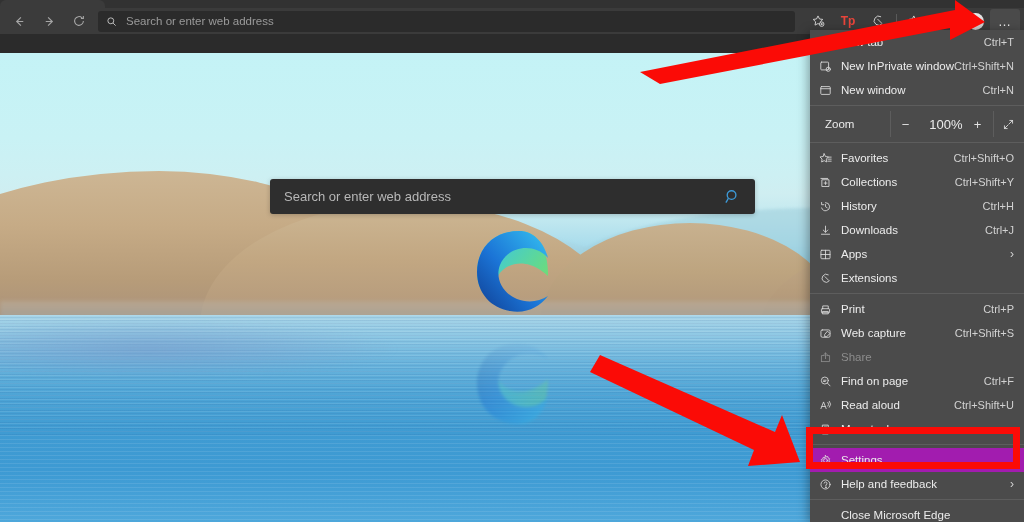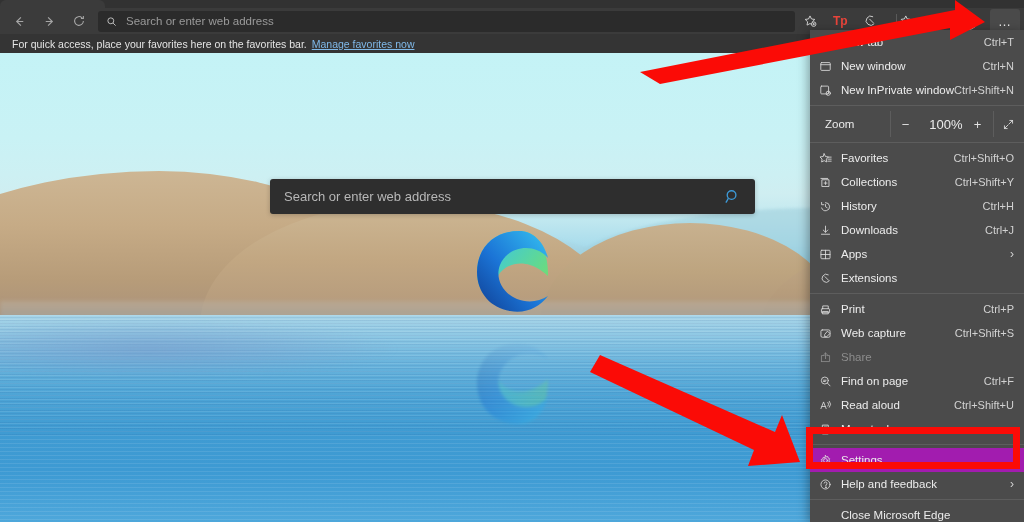--- a/index.html
+++ b/index.html
@@ -34,21 +34,21 @@
   .omnibox {
     flex: 1; height: 21px; margin: 0 8px 0 4px;
     background: #2b2b2b; border-radius: 3px;
     display: flex; align-items: center; padding: 0 8px;
     min-width: 0;
   }
   .omnibox .search-ico { color: #c9c9c9; margin-right: 9px; display:flex; }
   .omnibox .ph { color: #9a9a9a; font-size: 11.5px; white-space: nowrap; }
   .tb-icons { display: flex; align-items: center; gap: 0px; }
   .tb-icon {
-    width: 30px; height: 24px; display: flex; align-items: center; justify-content: flex-start;
+    width: 30px; height: 24px; display: flex; align-items: center; justify-content: center;
     color: #d0d0d0;
   }
   .tb-sep { width: 1px; height: 14px; background: #5a5a5a; margin: 0 3px; }
   .tb-icon.red { color: #e8443a; font-weight: bold; font-size: 12px; }
   .avatar {
     width: 17px; height: 17px; border-radius: 50%;
     background: linear-gradient(160deg,#f2f2f2 0%,#d8d8d8 60%,#bdbdbd 100%);
   }
   .ellipsis-btn {
     width: 30px; height: 24px; display: flex; align-items: center; justify-content: center;
@@ -278,24 +278,20 @@
       </div>
       <div class="tb-icon">
         <div class="avatar"></div>
       </div>
       <div class="ellipsis-btn">
         <span>…</span>
       </div>
     </div>
   </div>
 
-  <div class="favbar">
-    <span>For quick access, place your favorites here on the favorites bar.</span>
-    <a href="#">Manage favorites now</a>
-  </div>
 
   <div class="page">
     <div class="hill-far"></div>
     <div class="hill-far2"></div>
     <div class="hill-main"></div>
     <div class="hill-main2"></div>
     <div class="hill-main3"></div>
     <div class="hill-right"></div>
     <div class="shore"></div>
     <div class="water"></div>
@@ -346,37 +342,37 @@
             <rect x="2.2" y="3.5" width="11.6" height="9.5" rx="1"></rect>
             <path d="M2.2 6.3h11.6"></path>
           </svg>
         </span>
         <span class="lbl">New tab</span>
         <span class="acc">Ctrl+T</span>
       </div>
       <div class="mi">
         <span class="ic">
           <svg width="13" height="13" viewBox="0 0 16 16" fill="none" stroke="currentColor" stroke-width="1.05" stroke-linecap="round" stroke-linejoin="round">
-            <rect x="2.2" y="3.2" width="11.6" height="9.6" rx="1"></rect>
-            <path d="M2.2 5.8h11.6"></path>
-          </svg>
-        </span>
-        <span class="lbl">New window</span>
-        <span class="acc">Ctrl+N</span>
-      </div>
-      <div class="mi">
-        <span class="ic">
-          <svg width="13" height="13" viewBox="0 0 16 16" fill="none" stroke="currentColor" stroke-width="1.05" stroke-linecap="round" stroke-linejoin="round">
             <rect x="2.2" y="2.6" width="9.6" height="9.6" rx="1"></rect>
             <circle cx="11.4" cy="11.4" r="2.6"></circle>
             <path d="M10.2 12.6l2.4-2.4"></path>
           </svg>
         </span>
         <span class="lbl">New InPrivate window</span>
         <span class="acc">Ctrl+Shift+N</span>
+      </div>
+      <div class="mi">
+        <span class="ic">
+          <svg width="13" height="13" viewBox="0 0 16 16" fill="none" stroke="currentColor" stroke-width="1.05" stroke-linecap="round" stroke-linejoin="round">
+            <rect x="2.2" y="3.2" width="11.6" height="9.6" rx="1"></rect>
+            <path d="M2.2 5.8h11.6"></path>
+          </svg>
+        </span>
+        <span class="lbl">New window</span>
+        <span class="acc">Ctrl+N</span>
       </div>
       <div class="msep"></div>
       <div class="zoomrow">
         <div class="zlabel">Zoom</div>
         <div class="zctl">
           <div class="zbtn">−</div>
           <div class="zval">100%</div>
           <div class="zbtn">+</div>
         </div>
         <div class="zfull">

